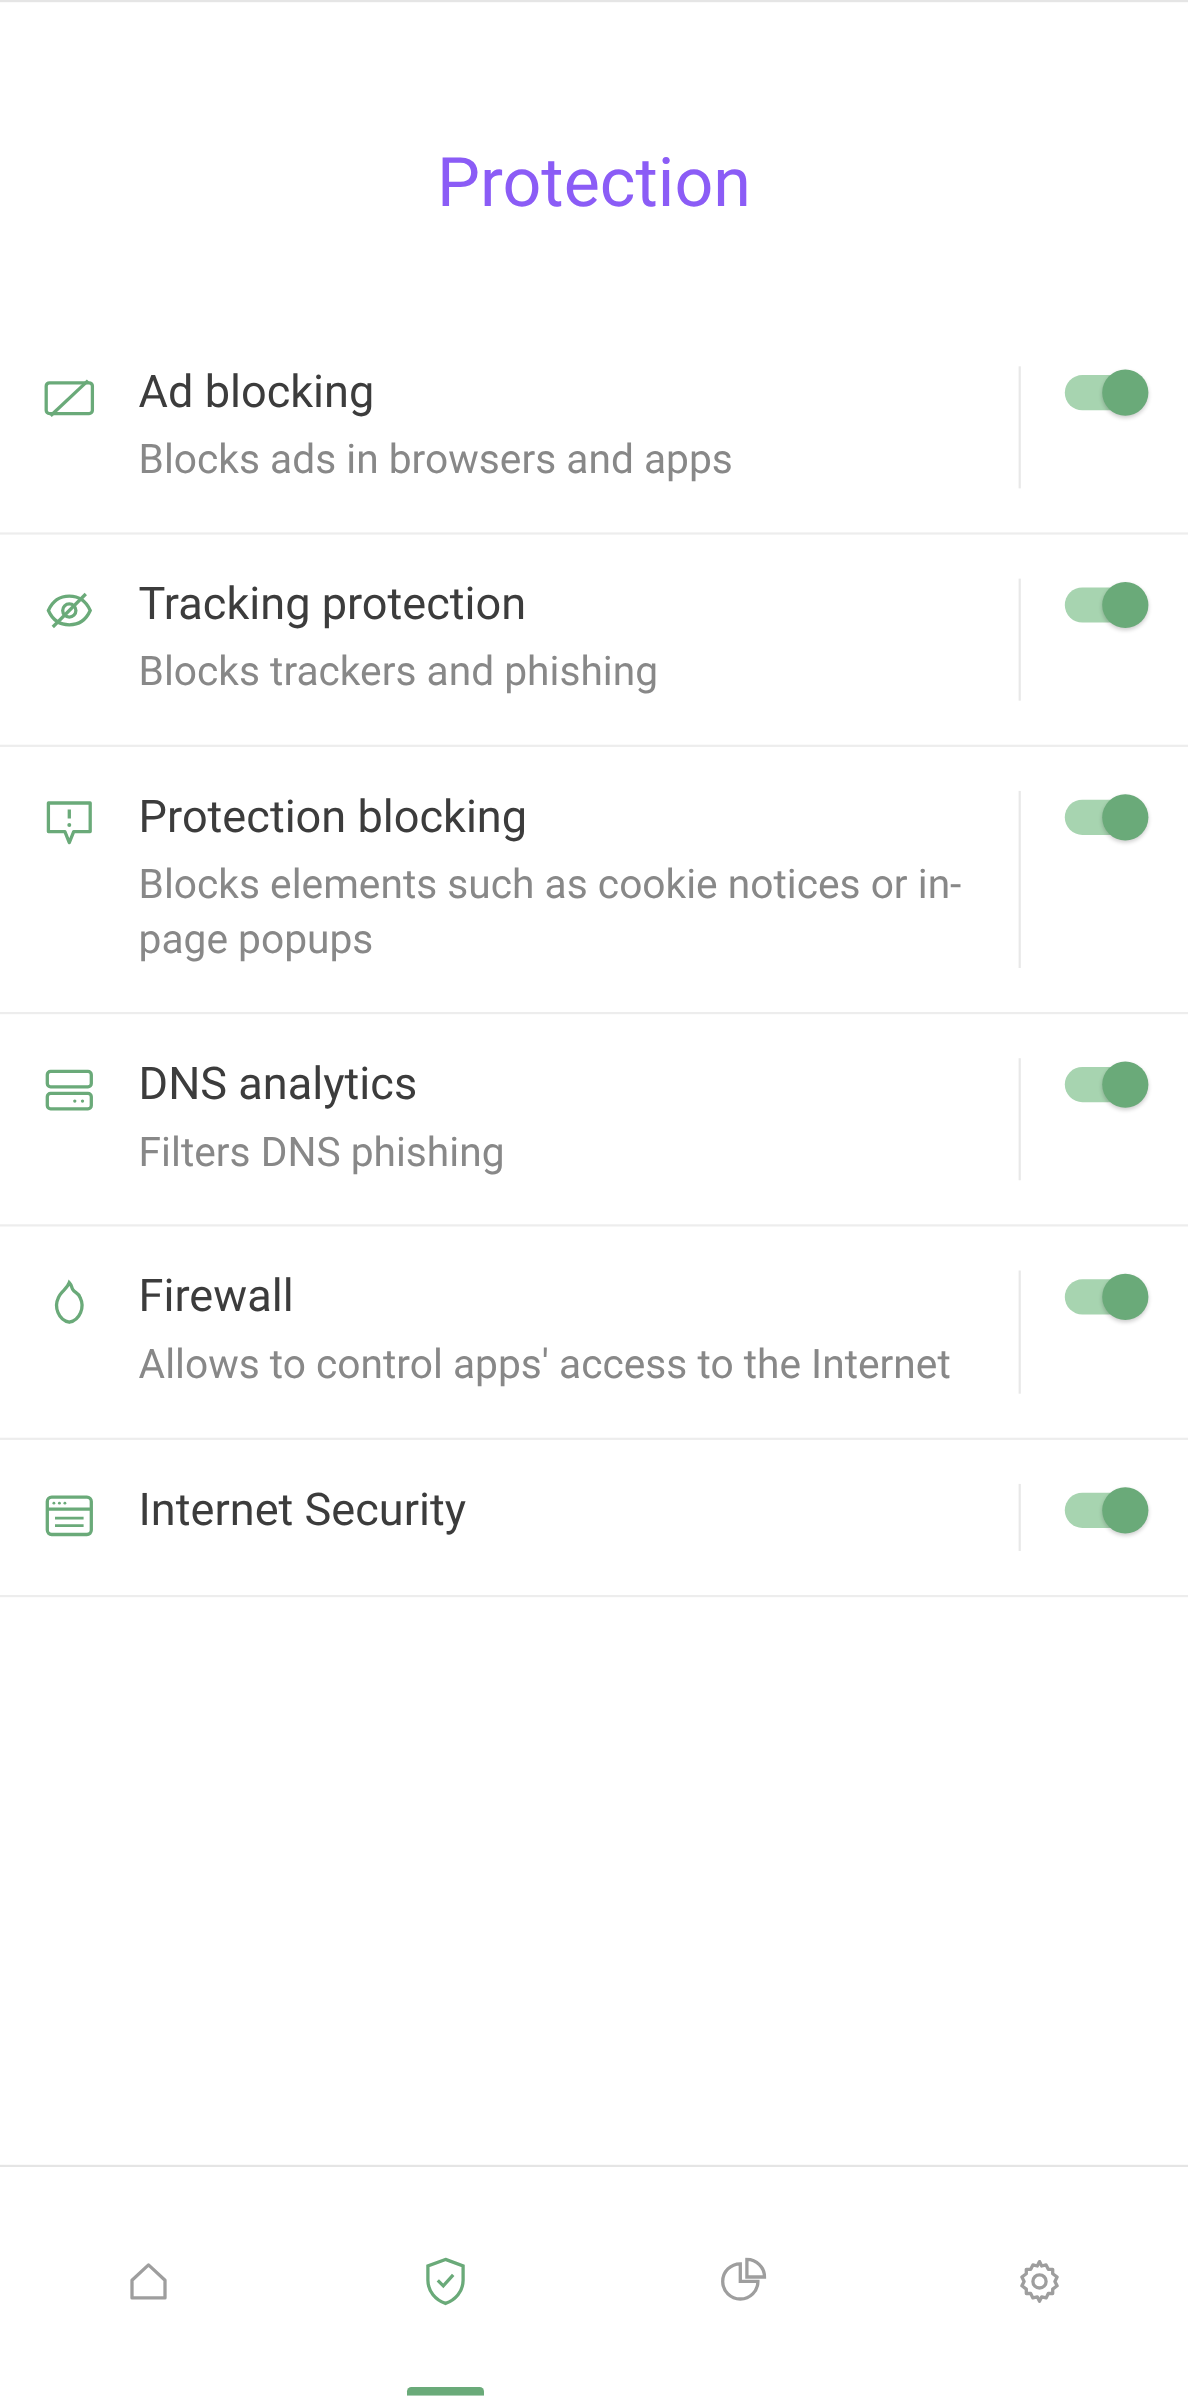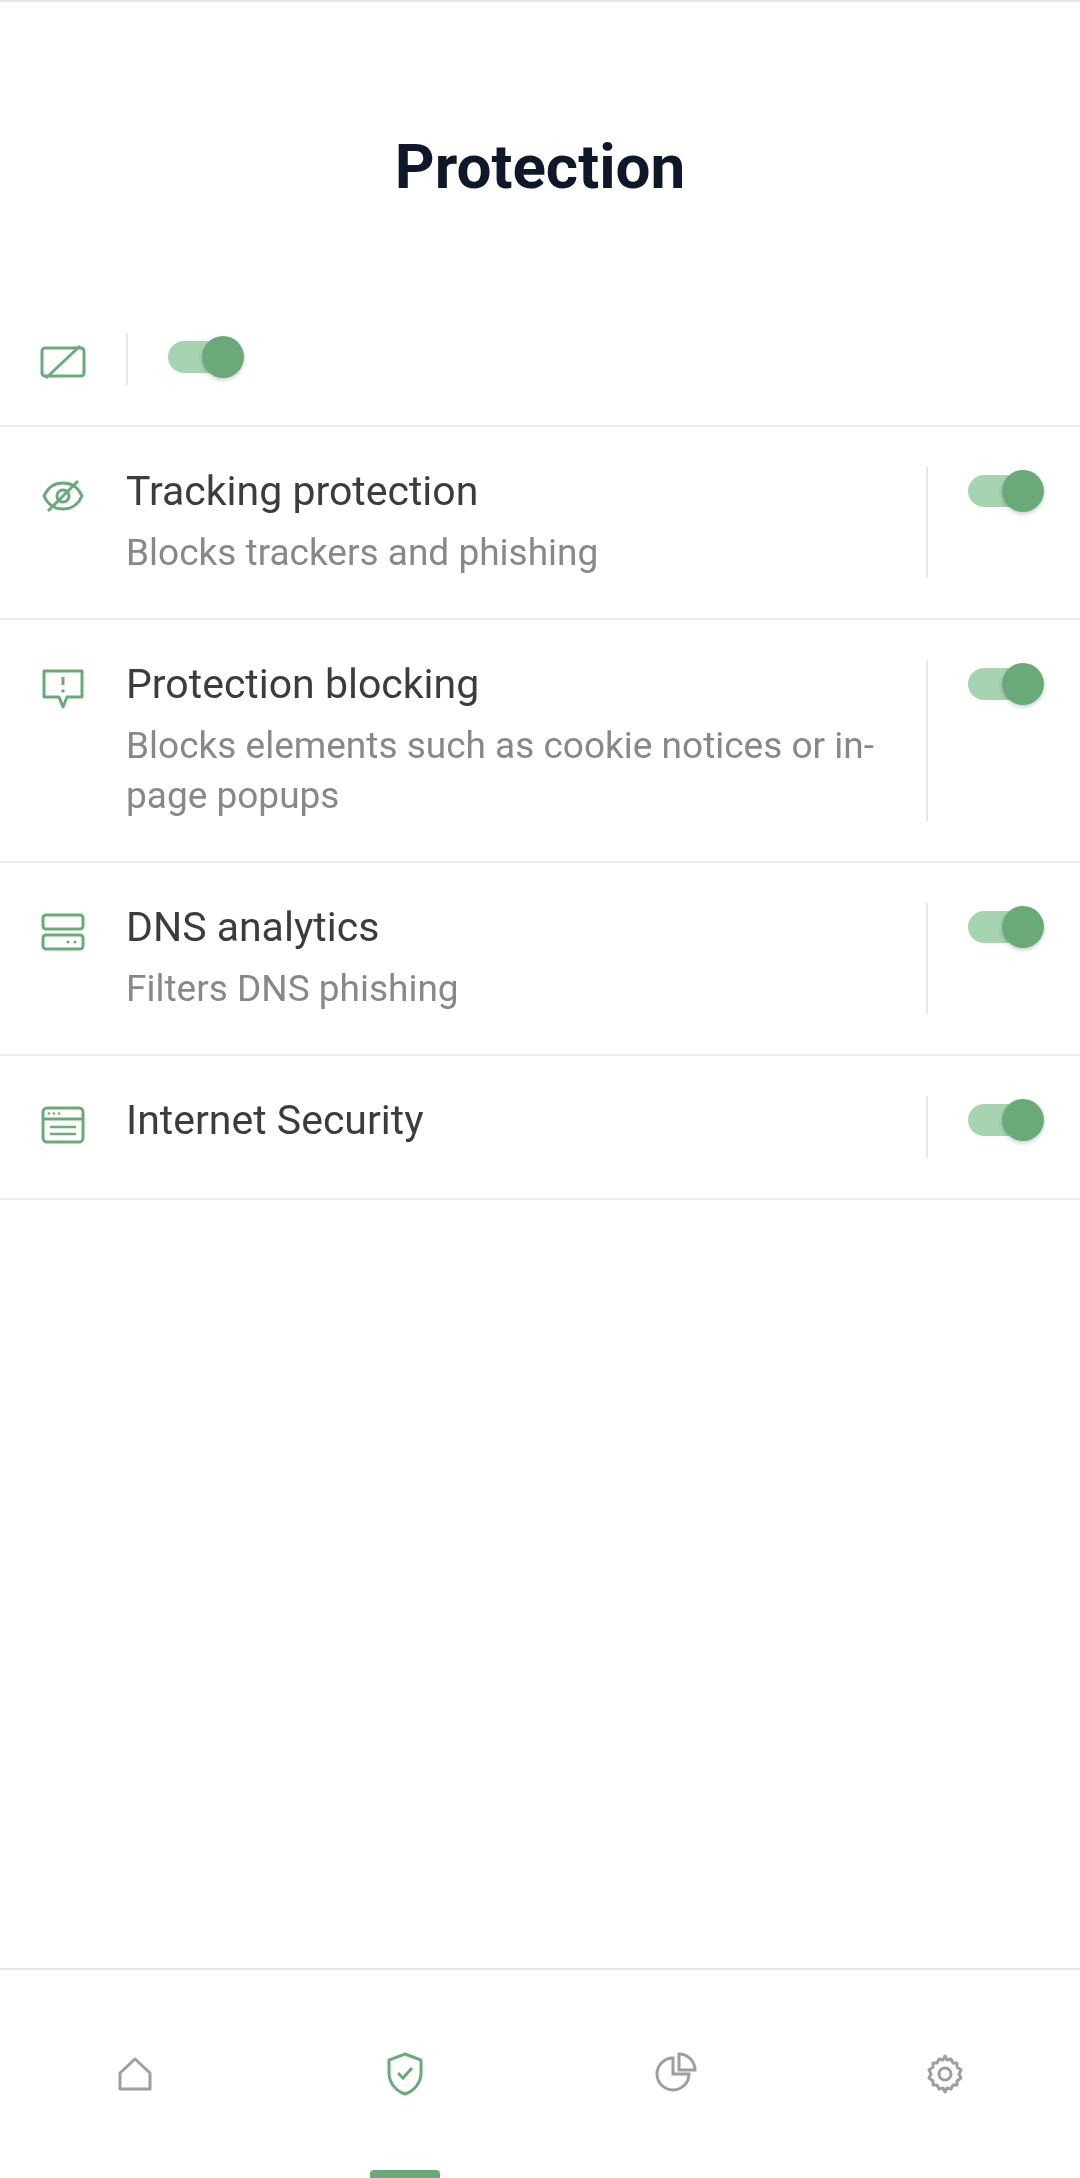--- a/index.html
+++ b/index.html
@@ -15,22 +15,22 @@
       position: relative;
       border-top: 2px solid #e5e5e5;
     }
     .header {
       padding-top: 128px;
       padding-bottom: 90px;
       text-align: center;
     }
     .header-title {
       font-size: 62px;
-      font-weight: 700;
-      color: #0f172a;
+      font-weight: 400;
+      color: #8b5cf6;
     }
     .list {
       width: 100%;
     }
     .list-item {
       display: flex;
       align-items: flex-start;
       padding: 40px 40px 40px 40px;
       border-bottom: 2px solid #ededed;
       position: relative;
@@ -137,20 +137,24 @@
 
 <div class="list">
 
   <div class="list-item">
     <div class="item-icon">
       <svg width="46" height="36" viewBox="0 0 46 36" fill="none">
         <rect x="2" y="4" width="42" height="28" rx="3" stroke="#6aaa79" stroke-width="3"></rect>
         <line x1="6" y1="34" x2="40" y2="2" stroke="#6aaa79" stroke-width="3"></line>
       </svg>
     </div>
+    <div class="item-content">
+      <div class="item-title">Ad blocking</div>
+      <div class="item-desc">Blocks ads in browsers and apps</div>
+    </div>
     <div class="item-divider"></div>
     <div class="toggle">
       <div class="toggle-thumb"></div>
     </div>
   </div>
 
   <div class="list-item">
     <div class="item-icon">
       <svg width="46" height="38" viewBox="0 0 46 38" fill="none">
         <path d="M4 19 C8 10 15 6 23 6 C31 6 38 10 42 19 C38 28 31 32 23 32 C15 32 8 28 4 19 Z" stroke="#6aaa79" stroke-width="3" fill="none"></path>
@@ -198,20 +202,35 @@
     <div class="item-content">
       <div class="item-title">DNS analytics</div>
       <div class="item-desc">Filters DNS phishing</div>
     </div>
     <div class="item-divider"></div>
     <div class="toggle">
       <div class="toggle-thumb"></div>
     </div>
   </div>
 
+  <div class="list-item">
+    <div class="item-icon">
+      <svg width="40" height="44" viewBox="0 0 40 44" fill="none">
+        <path d="M20 4 C18 10 12 12 10 18 C6 26 10 38 20 40 C30 38 34 26 30 18 C28 12 25 14 23 10 C22 8 22 6 20 4 Z" stroke="#6aaa79" stroke-width="3" fill="none"></path>
+      </svg>
+    </div>
+    <div class="item-content">
+      <div class="item-title">Firewall</div>
+      <div class="item-desc">Allows to control apps' access to the Internet</div>
+    </div>
+    <div class="item-divider"></div>
+    <div class="toggle">
+      <div class="toggle-thumb"></div>
+    </div>
+  </div>
 
   <div class="list-item">
     <div class="item-icon">
       <svg width="46" height="40" viewBox="0 0 46 40" fill="none">
         <rect x="3" y="3" width="40" height="34" rx="4" stroke="#6aaa79" stroke-width="3"></rect>
         <line x1="3" y1="14" x2="43" y2="14" stroke="#6aaa79" stroke-width="3"></line>
         <circle cx="9" cy="8.5" r="1.3" fill="#6aaa79"></circle>
         <circle cx="14" cy="8.5" r="1.3" fill="#6aaa79"></circle>
         <circle cx="19" cy="8.5" r="1.3" fill="#6aaa79"></circle>
         <line x1="10" y1="22" x2="36" y2="22" stroke="#6aaa79" stroke-width="2.5"></line>

